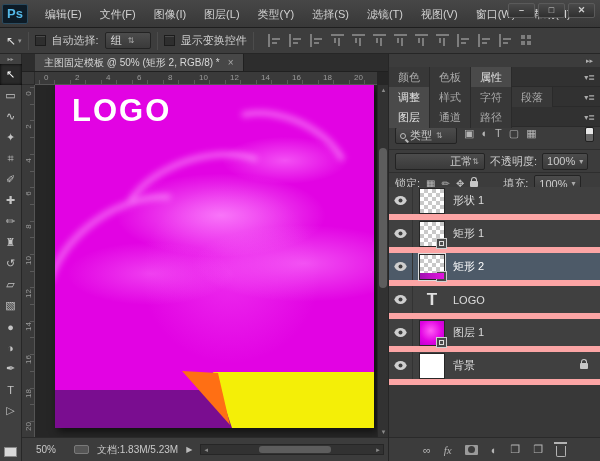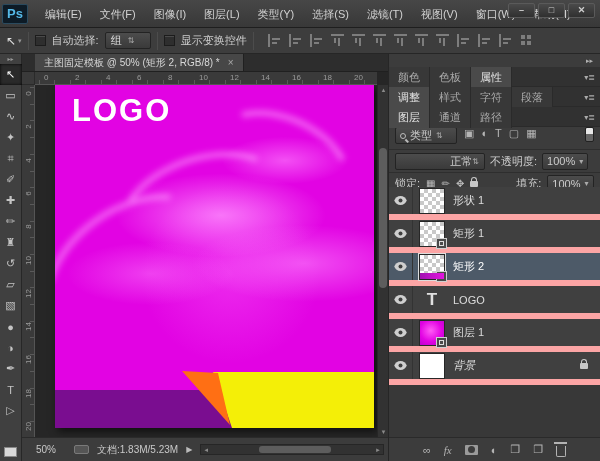--- a/index.html
+++ b/index.html
@@ -107,21 +107,21 @@
   .checker{background-color:#fff;background-image:linear-gradient(45deg,#c9c9c9 25%,transparent 25%,transparent 75%,#c9c9c9 75%),linear-gradient(45deg,#c9c9c9 25%,transparent 25%,transparent 75%,#c9c9c9 75%);background-size:8px 8px;background-position:0 0,4px 4px}
   .thumb-rect2::after{content:"";position:absolute;left:0;right:0;bottom:0;height:6px;background:linear-gradient(90deg,#a012b0,#e316e0)}
   .thumb-rect2{outline:1px solid #ddd}
   .thumb-magenta{background:radial-gradient(circle at 45% 40%,#ff5cf5 0%,#e203e3 55%,#b500c9 100%)}
   .thumb-white{background:#fff}
   .thumb-text{border:none;background:none;display:flex;align-items:center;justify-content:center;color:#e0e0e0;font-size:17px;font-weight:bold}
   .badge{position:absolute;right:-3px;bottom:-3px;width:11px;height:11px;background:#4a4a4a;border:1px solid #cfcfcf;display:flex;align-items:center;justify-content:center}
   .badge i{width:5px;height:5px;border:1px solid #ddd;display:block}
   .lname{color:#ddd;font-size:11px}
   .lrow.selected .lname{color:#fff}
-  .lname.italic{font-style:italic}
+  .lname.italic{}
   .row-lock{margin-left:auto;margin-right:12px}
   .pfooter{position:absolute;bottom:0;left:0;right:0;height:24px;background:#3c3c3c;border-top:1px solid #2a2a2a;display:flex;align-items:center;justify-content:center;gap:13px;color:#b3b3b3}
   .fx{font-style:italic;font-size:11px;font-family:"Liberation Serif",serif}
   .mask-ic{width:13px;height:10px;background:#9a9a9a;border-radius:1px;position:relative}
   .mask-ic::after{content:"";position:absolute;left:3px;top:1.5px;width:7px;height:7px;border-radius:50%;background:#3c3c3c}
   .trash-ic{width:10px;height:11px;border:1.5px solid #b3b3b3;border-top:none;border-radius:0 0 2px 2px;position:relative;margin-top:3px}
   .trash-ic::before{content:"";position:absolute;top:-3.5px;left:-3px;width:13px;height:2px;background:#b3b3b3}
 </style>
 </head>
 <body>
@@ -355,21 +355,21 @@
         <span class="updn">▾</span>
       </span>
     </div>
 
     <div class="lock-row">
       <span>锁定:</span>
       <span class="lockicon">▦</span>
       <span class="lockicon">✏</span>
       <span class="lockicon">✥</span>
       <span class="csslock"></span>
-      <span style="margin-left:32px">填充:</span>
+      <span style="margin-left:19px">填充:</span>
       <span class="val-dd">
         <span>100%</span>
         <span class="updn">▾</span>
       </span>
     </div>
 
     <div class="layer-list">
       <div class="lrow">
         <span class="eye-cell">
             <svg width="13" height="9" viewBox="0 0 13 9">

